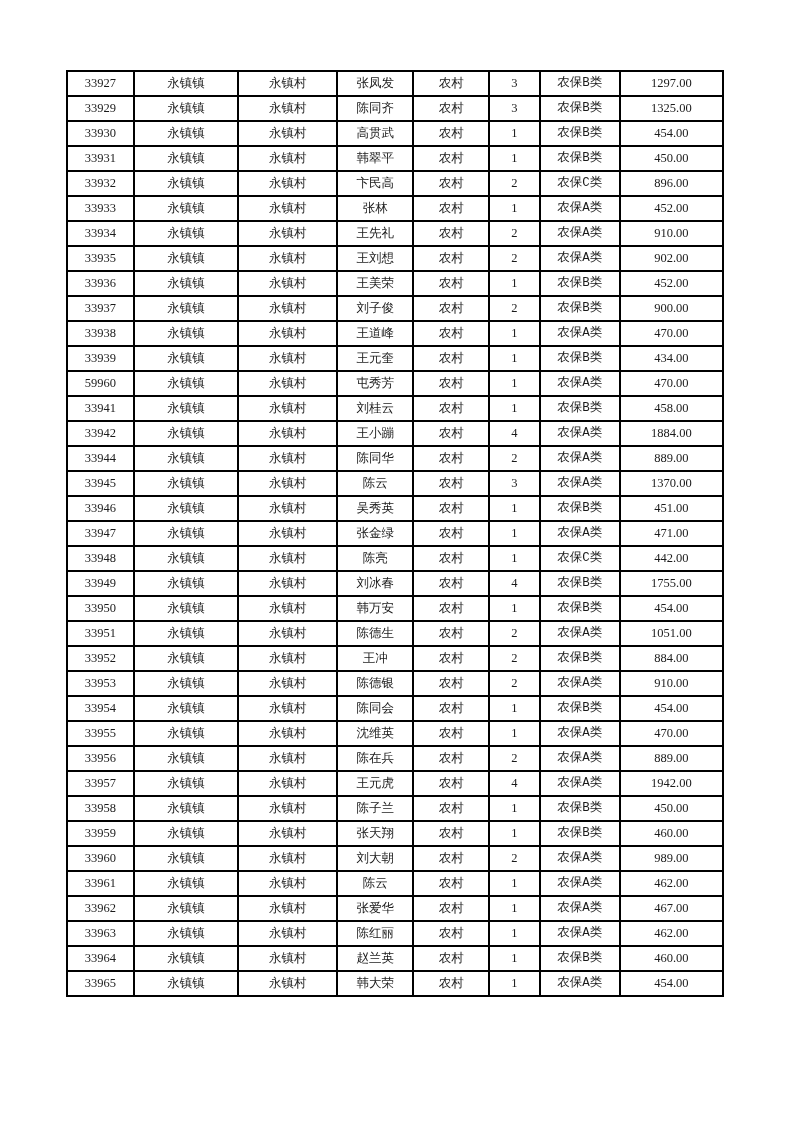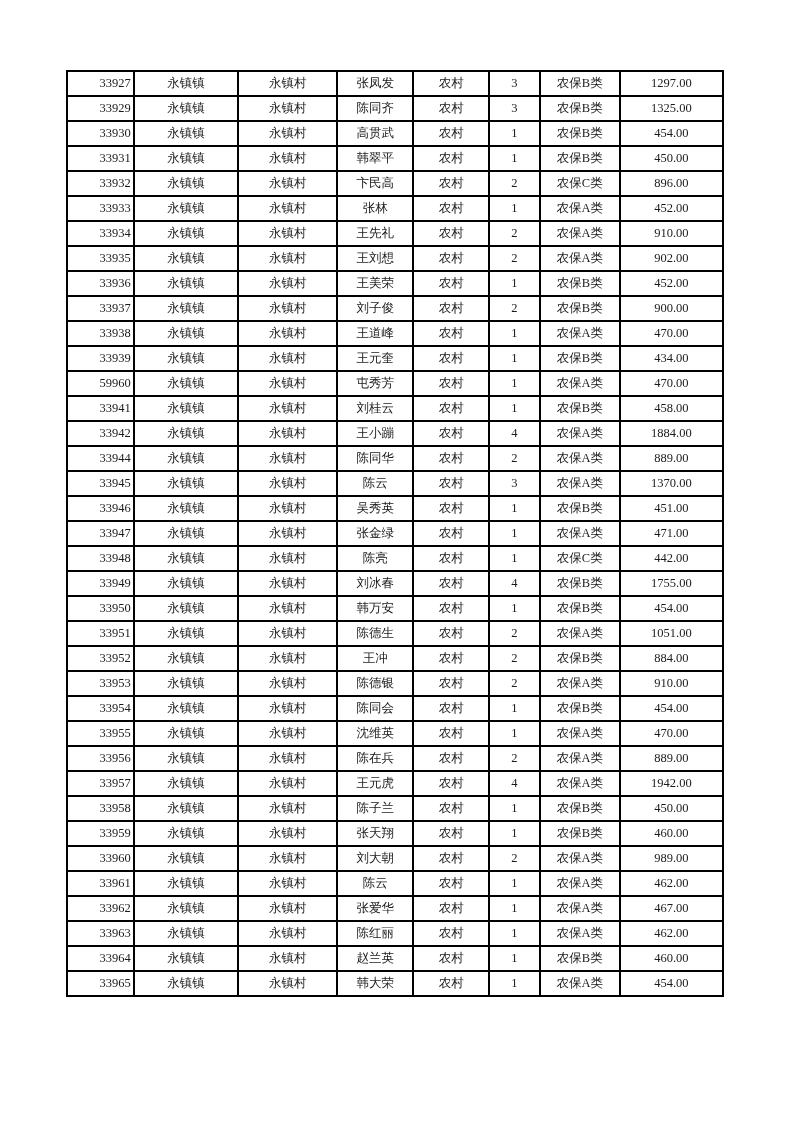--- a/index.html
+++ b/index.html
@@ -32,27 +32,27 @@
     padding: 0 2px;
     text-align: center;
     vertical-align: middle;
     font-size: 12.5px;
     line-height: 1;
     color: #1a1a1a;
     white-space: nowrap;
     overflow: hidden;
   }
   
-  table.records td:nth-child(1) { width: 66px; text-align: right;  }
+  table.records td:nth-child(1) { width: 66px;  }
   table.records td:nth-child(2) { width: 103px; }
   table.records td:nth-child(3) { width: 98px;  }
   table.records td:nth-child(4) { width: 75px;  }
   table.records td:nth-child(5) { width: 75px;  }
   table.records td:nth-child(6) { width: 50px;  }
-  table.records td:nth-child(7) { width: 79px;  }
+  table.records td:nth-child(7) { width: 79px; font-family: Liberation Mono, monospace;  }
   table.records td:nth-child(8) { width: 102px; }
 </style>
 </head>
 <body>
 
 <div class="page">
   <table class="records">
     <tbody>
         <tr>
           <td>33927</td>

